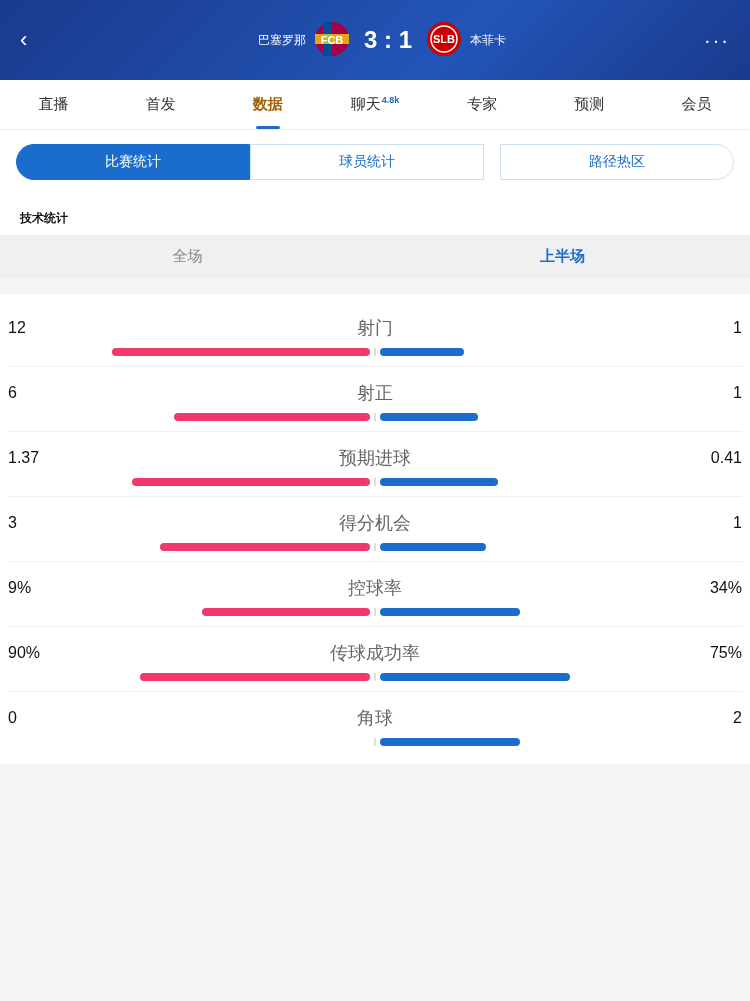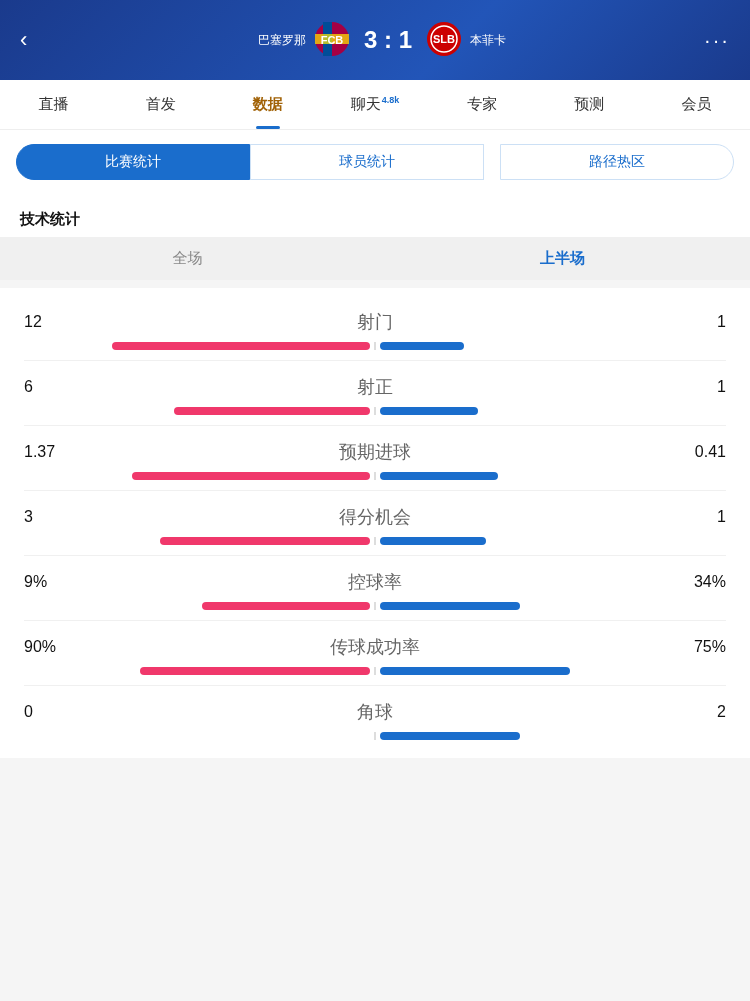--- a/index.html
+++ b/index.html
@@ -134,48 +134,48 @@
     .sub-tab.active {
       background: #1a6dcc;
       color: white;
       border-color: #1a6dcc;
     }
 
     
     .section-title {
       background: white;
       padding: 16px 20px 8px;
-      font-size: 15px;
+      font-size: 12px;
       font-weight: bold;
       color: #111;
     }
 
     
     .half-selector {
       background: #f0f0f0;
-      margin: 0 0 8px 0;
+      margin: 0 0 16px 0;
       display: flex;
     }
     .half-btn {
       flex: 1;
       text-align: center;
       padding: 12px 0;
       font-size: 15px;
       cursor: pointer;
       color: #888;
     }
     .half-btn.active {
       color: #1a6dcc;
       font-weight: 600;
     }
 
     
     .stats-container {
       background: white;
-      padding: 8px 24px;
+      padding: 8px 8px;
     }
 
     
     .stat-row {
       padding: 14px 0 10px;
       border-bottom: 1px solid #f0f0f0;
     }
     .stat-row:last-child {
       border-bottom: none;
     }

